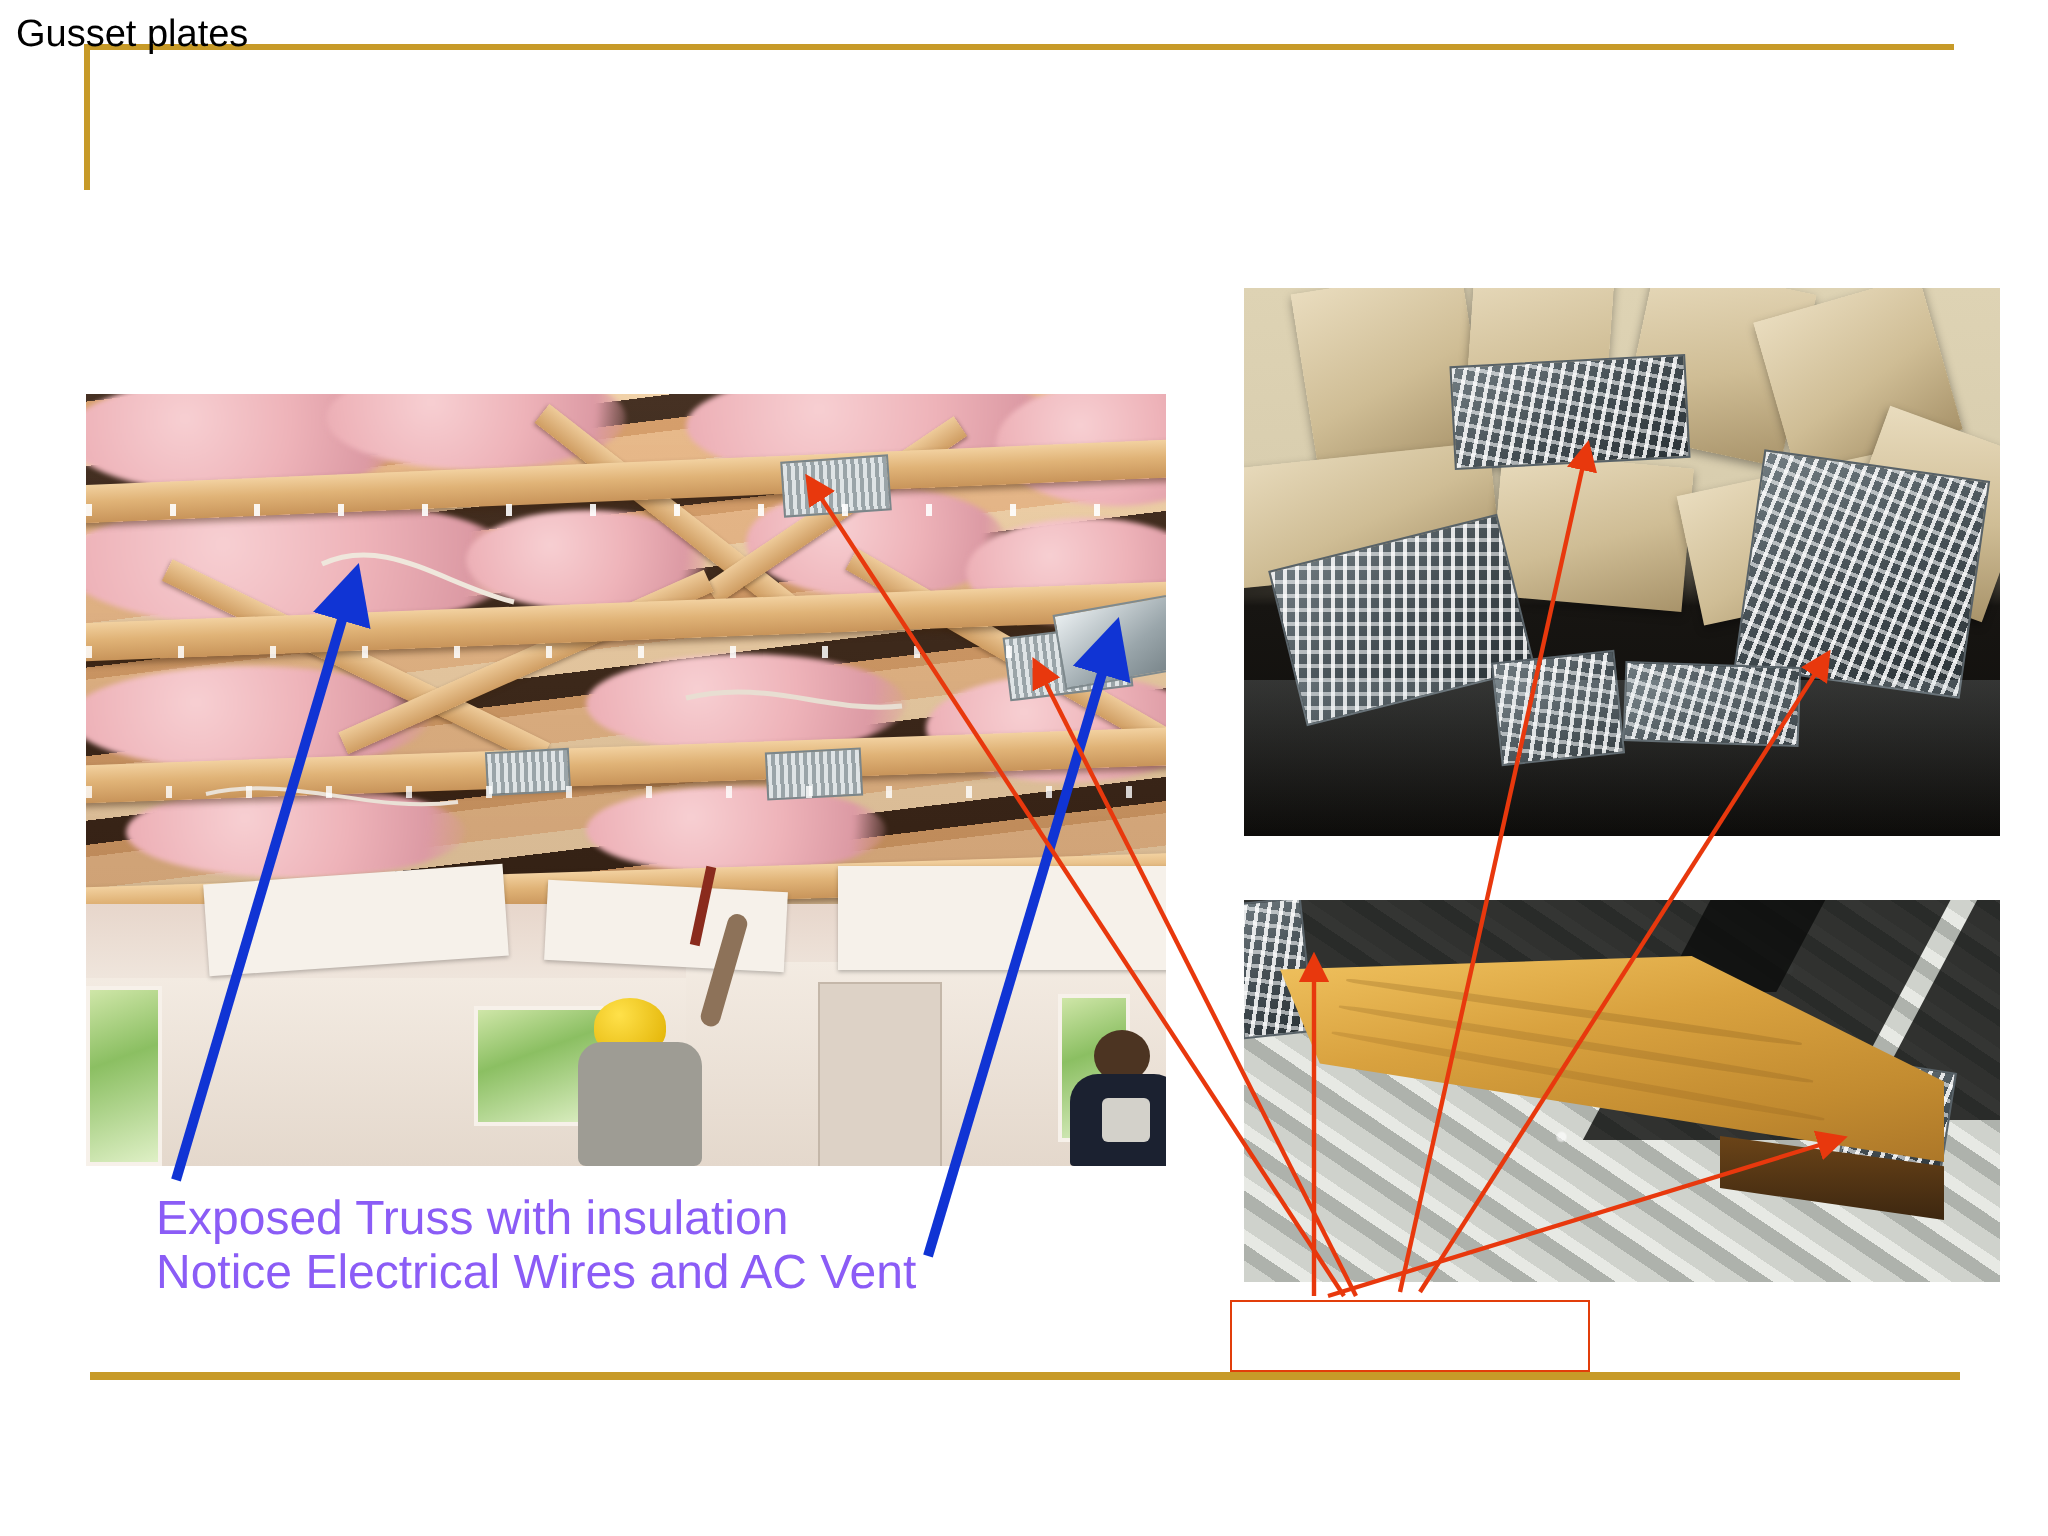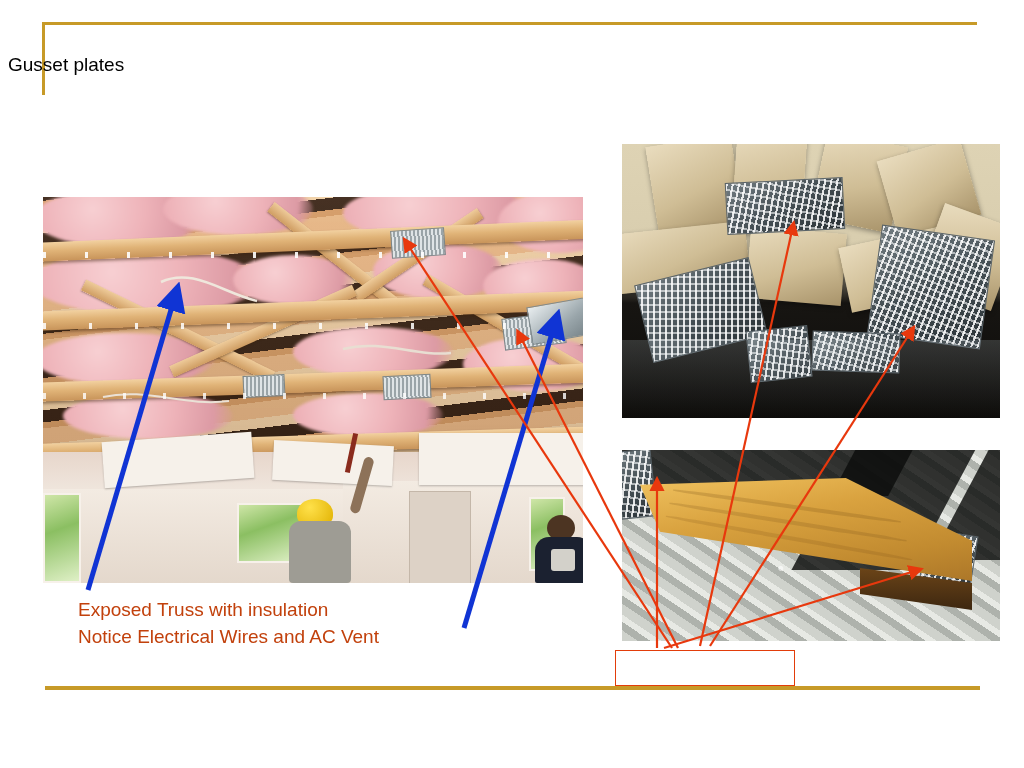--- a/index.html
+++ b/index.html
@@ -197,44 +197,43 @@
   #photo-truss-chord .grain {
     background: rgba(120,78,24,0.45);
     border-radius: 40%;
   }
 
   
   #caption-truss {
     position: absolute;
     left: 78px;
     top: 596px;
-    font-size: 19px;
+    font-size: 24px;
     line-height: 27px;
-    color: #c2410c;
+    color: #8b5cf6;
     white-space: pre-line;
   }
   #gusset-label-box {
     position: absolute;
     left: 615px;
     top: 650px;
     width: 180px;
     height: 36px;
     border: 1px solid #e23d0a;
     background: #ffffff;
     box-sizing: border-box;
   }
   #gusset-label-text {
     position: absolute;
     left: 8px;
     top: 6px;
     font-size: 19px;
     line-height: 24px;
     color: #000000;
     white-space: nowrap;
-    margin-top: 47px;
   }
 
   
   #annotation-overlay {
     position: absolute;
     left: 0; top: 0;
     width: 1024px;
     height: 768px;
     pointer-events: none;
   }

